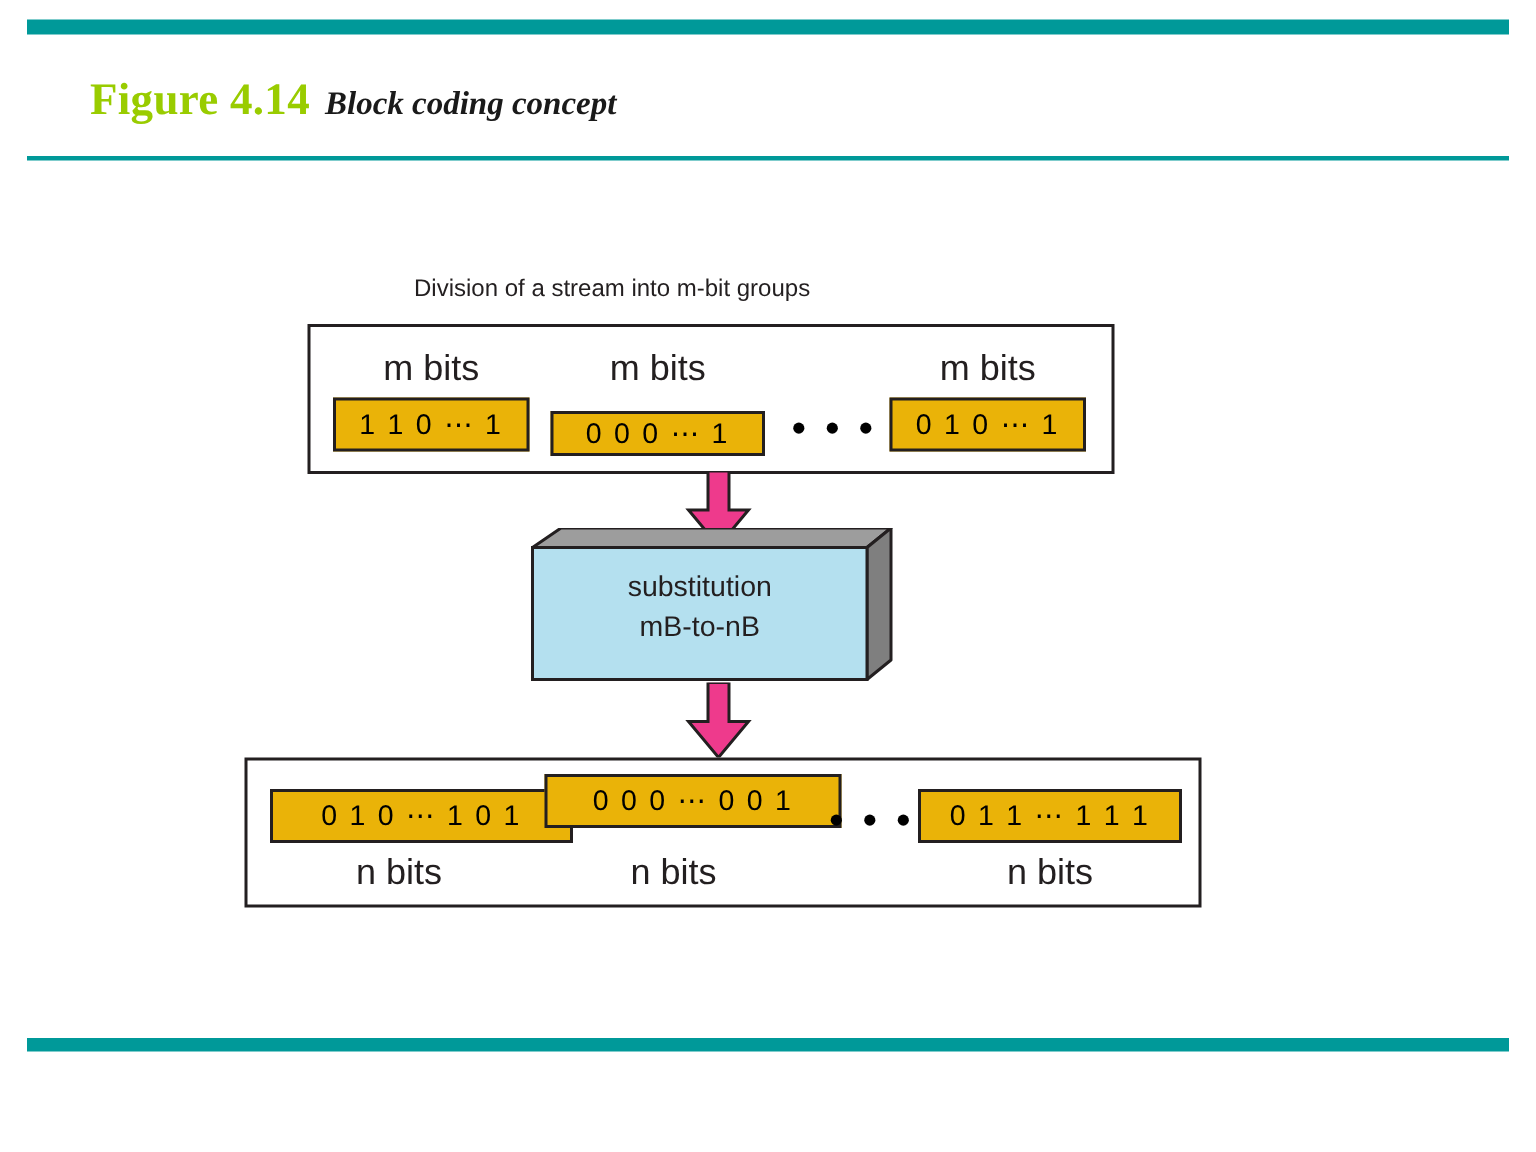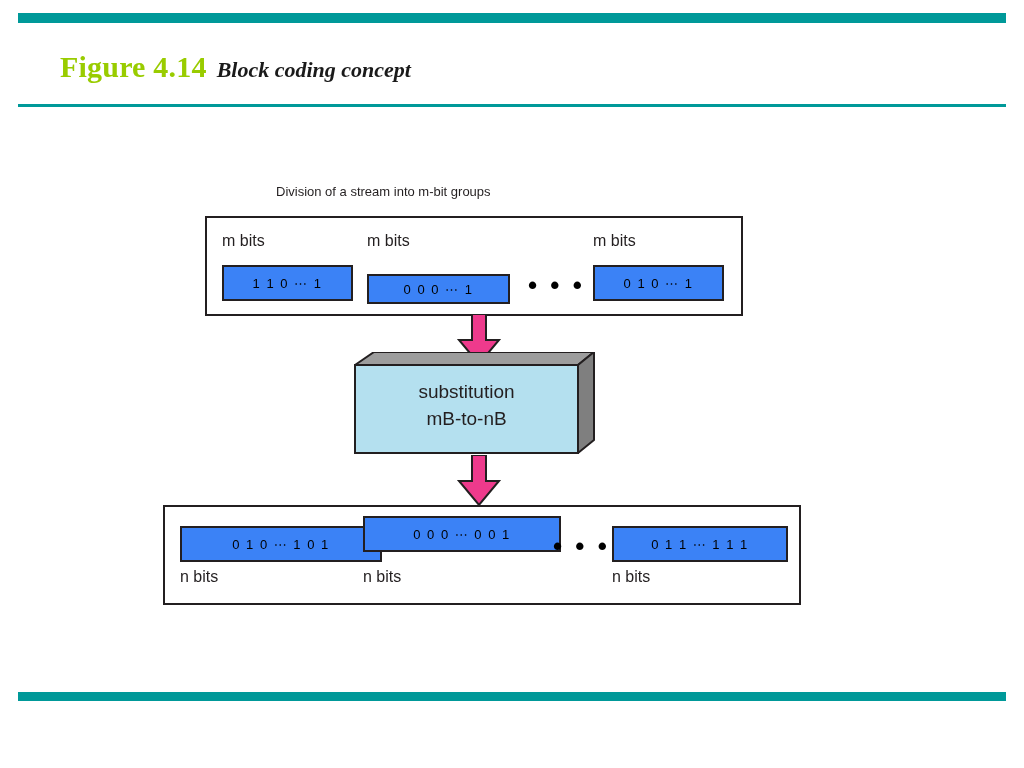--- a/index.html
+++ b/index.html
@@ -52,57 +52,57 @@
   #diagram {
     position: absolute;
     left: 0;
     top: 0;
     width: 1024px;
     height: 768px;
   }
 
   .caption {
     position: absolute;
-    font-size: 13px;
+    font-size: 16px;
     color: #231f20;
     white-space: nowrap;
     font-family: "Liberation Sans", sans-serif;
   }
   #caption-top    { left: 276px; top: 184px; }
   #caption-bottom { left: 281px; top: 614px; }
 
   
   .frame {
     position: absolute;
     border: 2px solid #231f20;
     background: #ffffff;
     box-sizing: border-box;
   }
   #frame-top    { left: 205px; top: 216px; width: 538px; height: 100px; }
   #frame-bottom { left: 163px; top: 505px; width: 638px; height: 100px; }
 
   
   .bit-label {
     position: absolute;
-    font-size: 16px;
+    font-size: 24px;
     color: #231f20;
     white-space: nowrap;
-    text-align: left;
+    text-align: center;
   }
 
   
   .bitbox {
     position: absolute;
-    background: #3b82f6;
+    background: #eab308;
     border: 2px solid #231f20;
     box-sizing: border-box;
     display: flex;
     align-items: center;
     justify-content: center;
-    font-size: 13px;
+    font-size: 19px;
     color: #000000;
     letter-spacing: 1.5px;
     white-space: nowrap;
   }
 
   
   .dots {
     position: absolute;
     font-size: 26px;
     line-height: 1;

